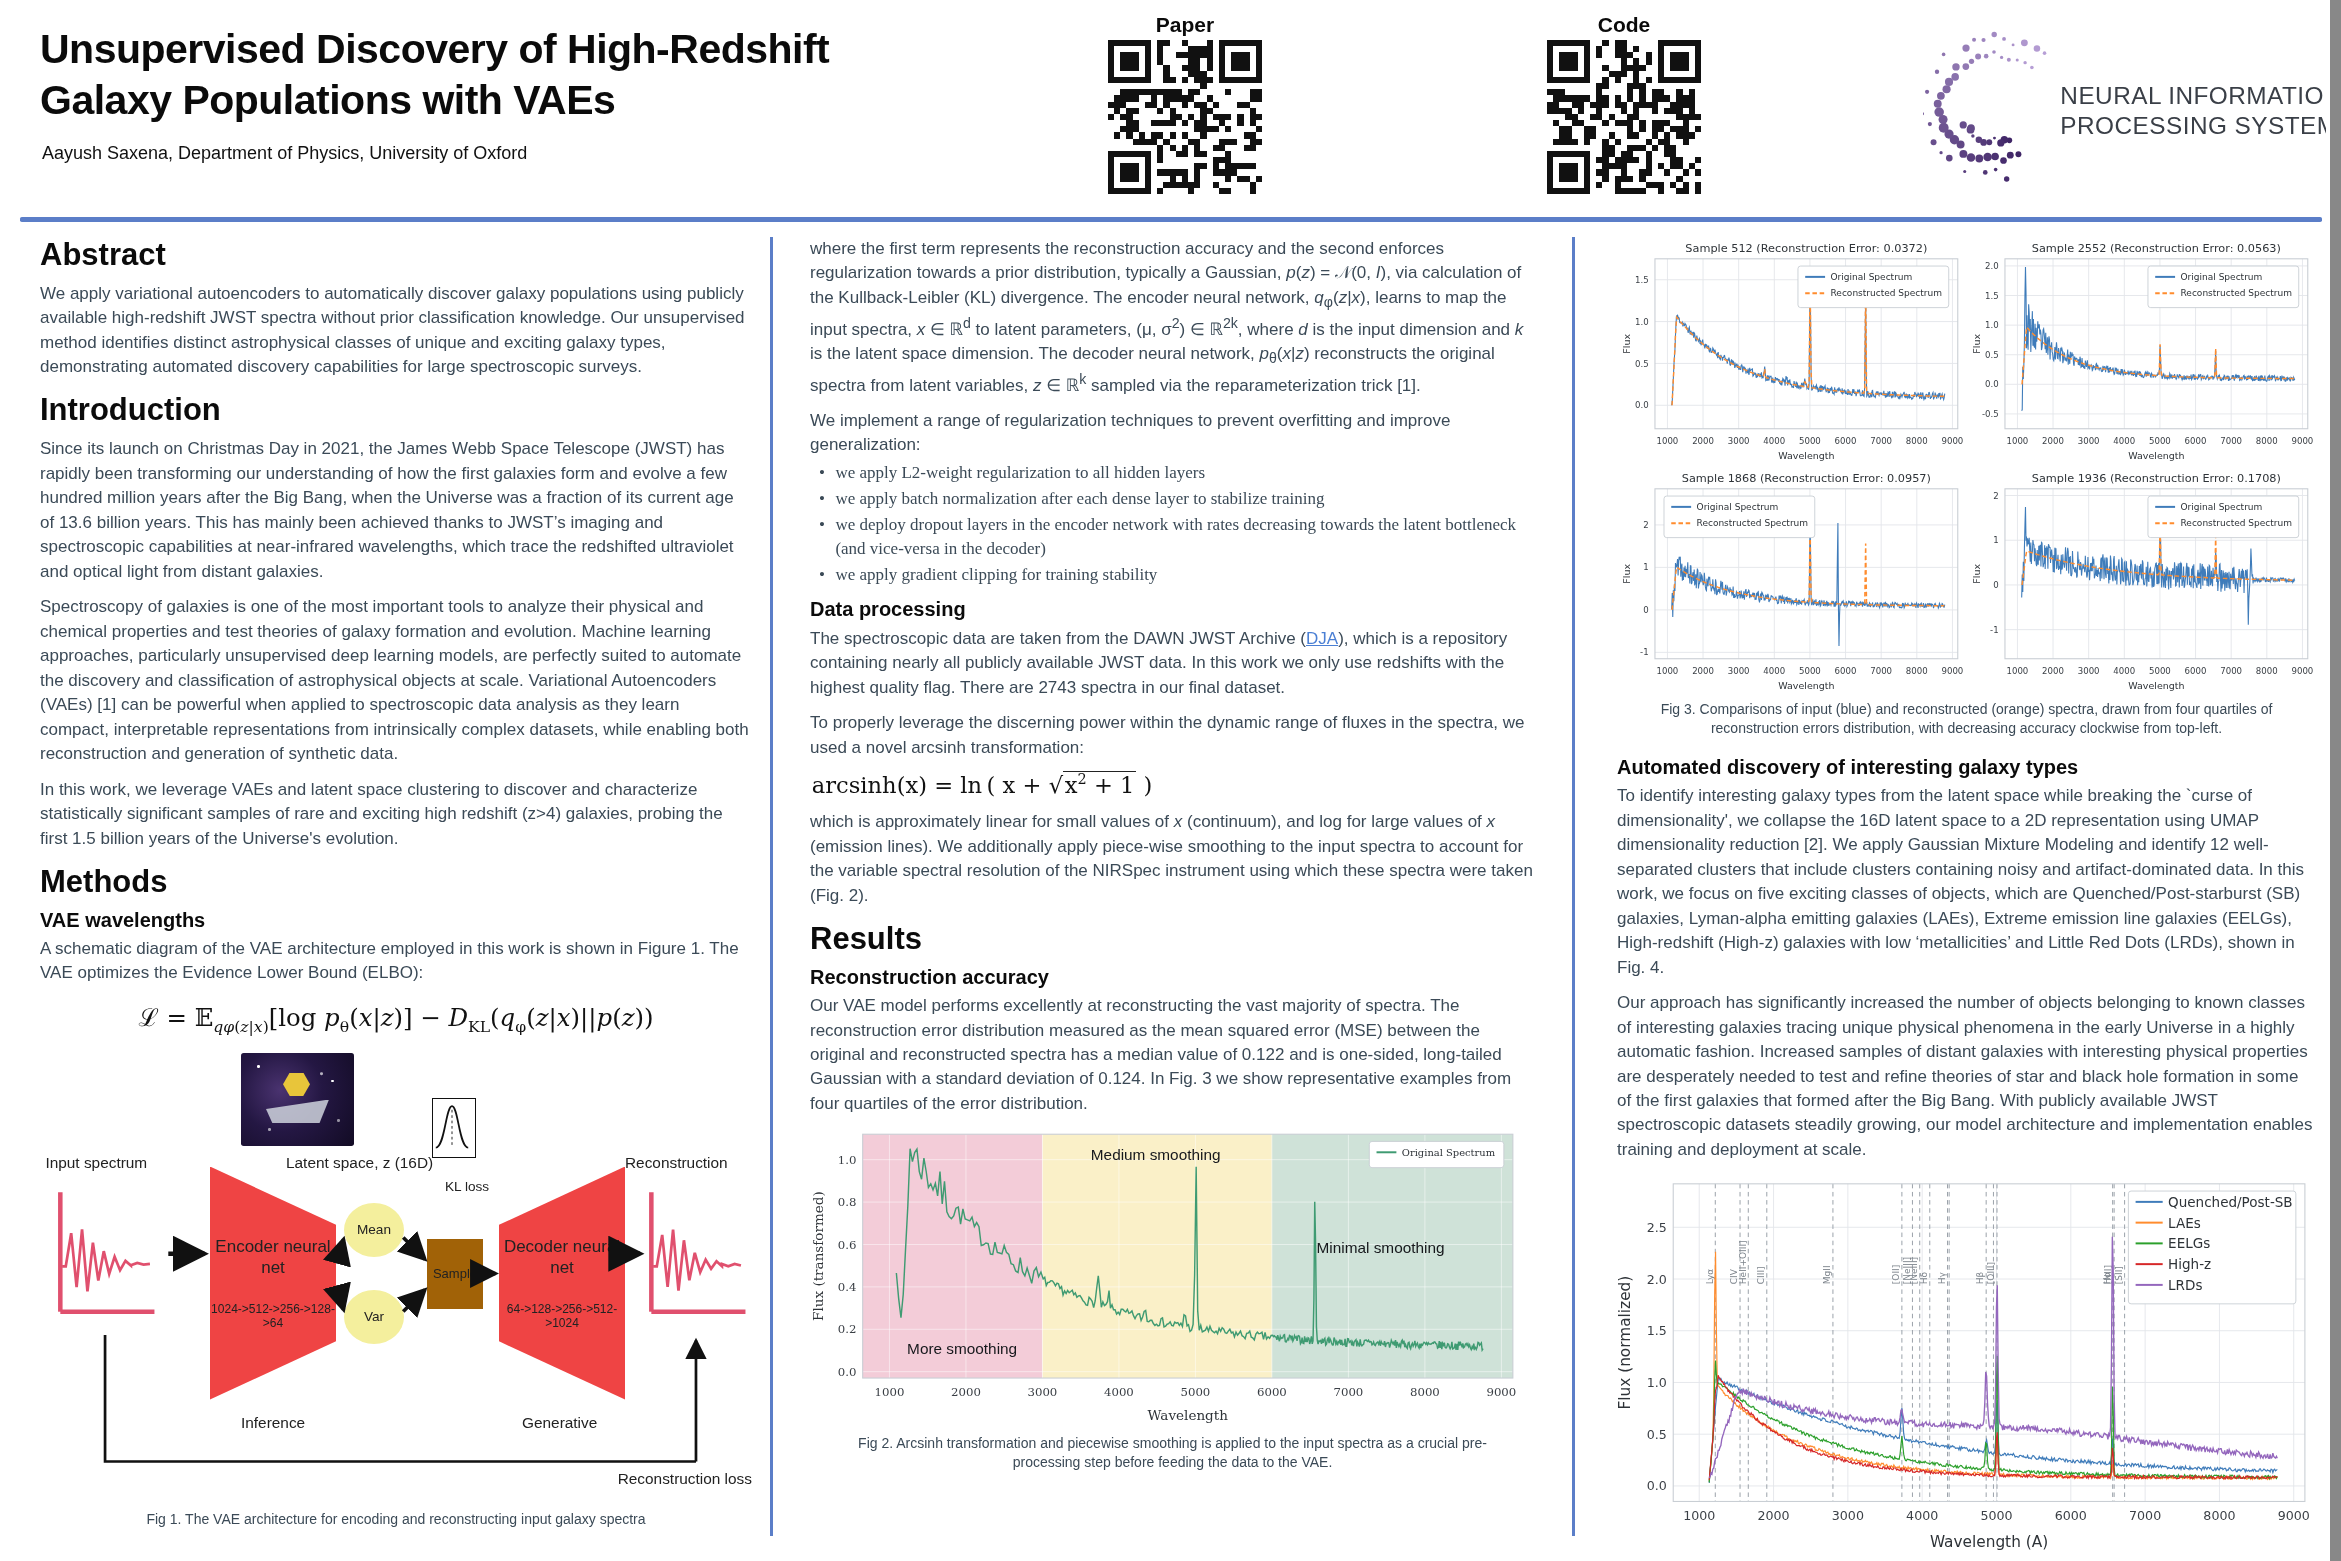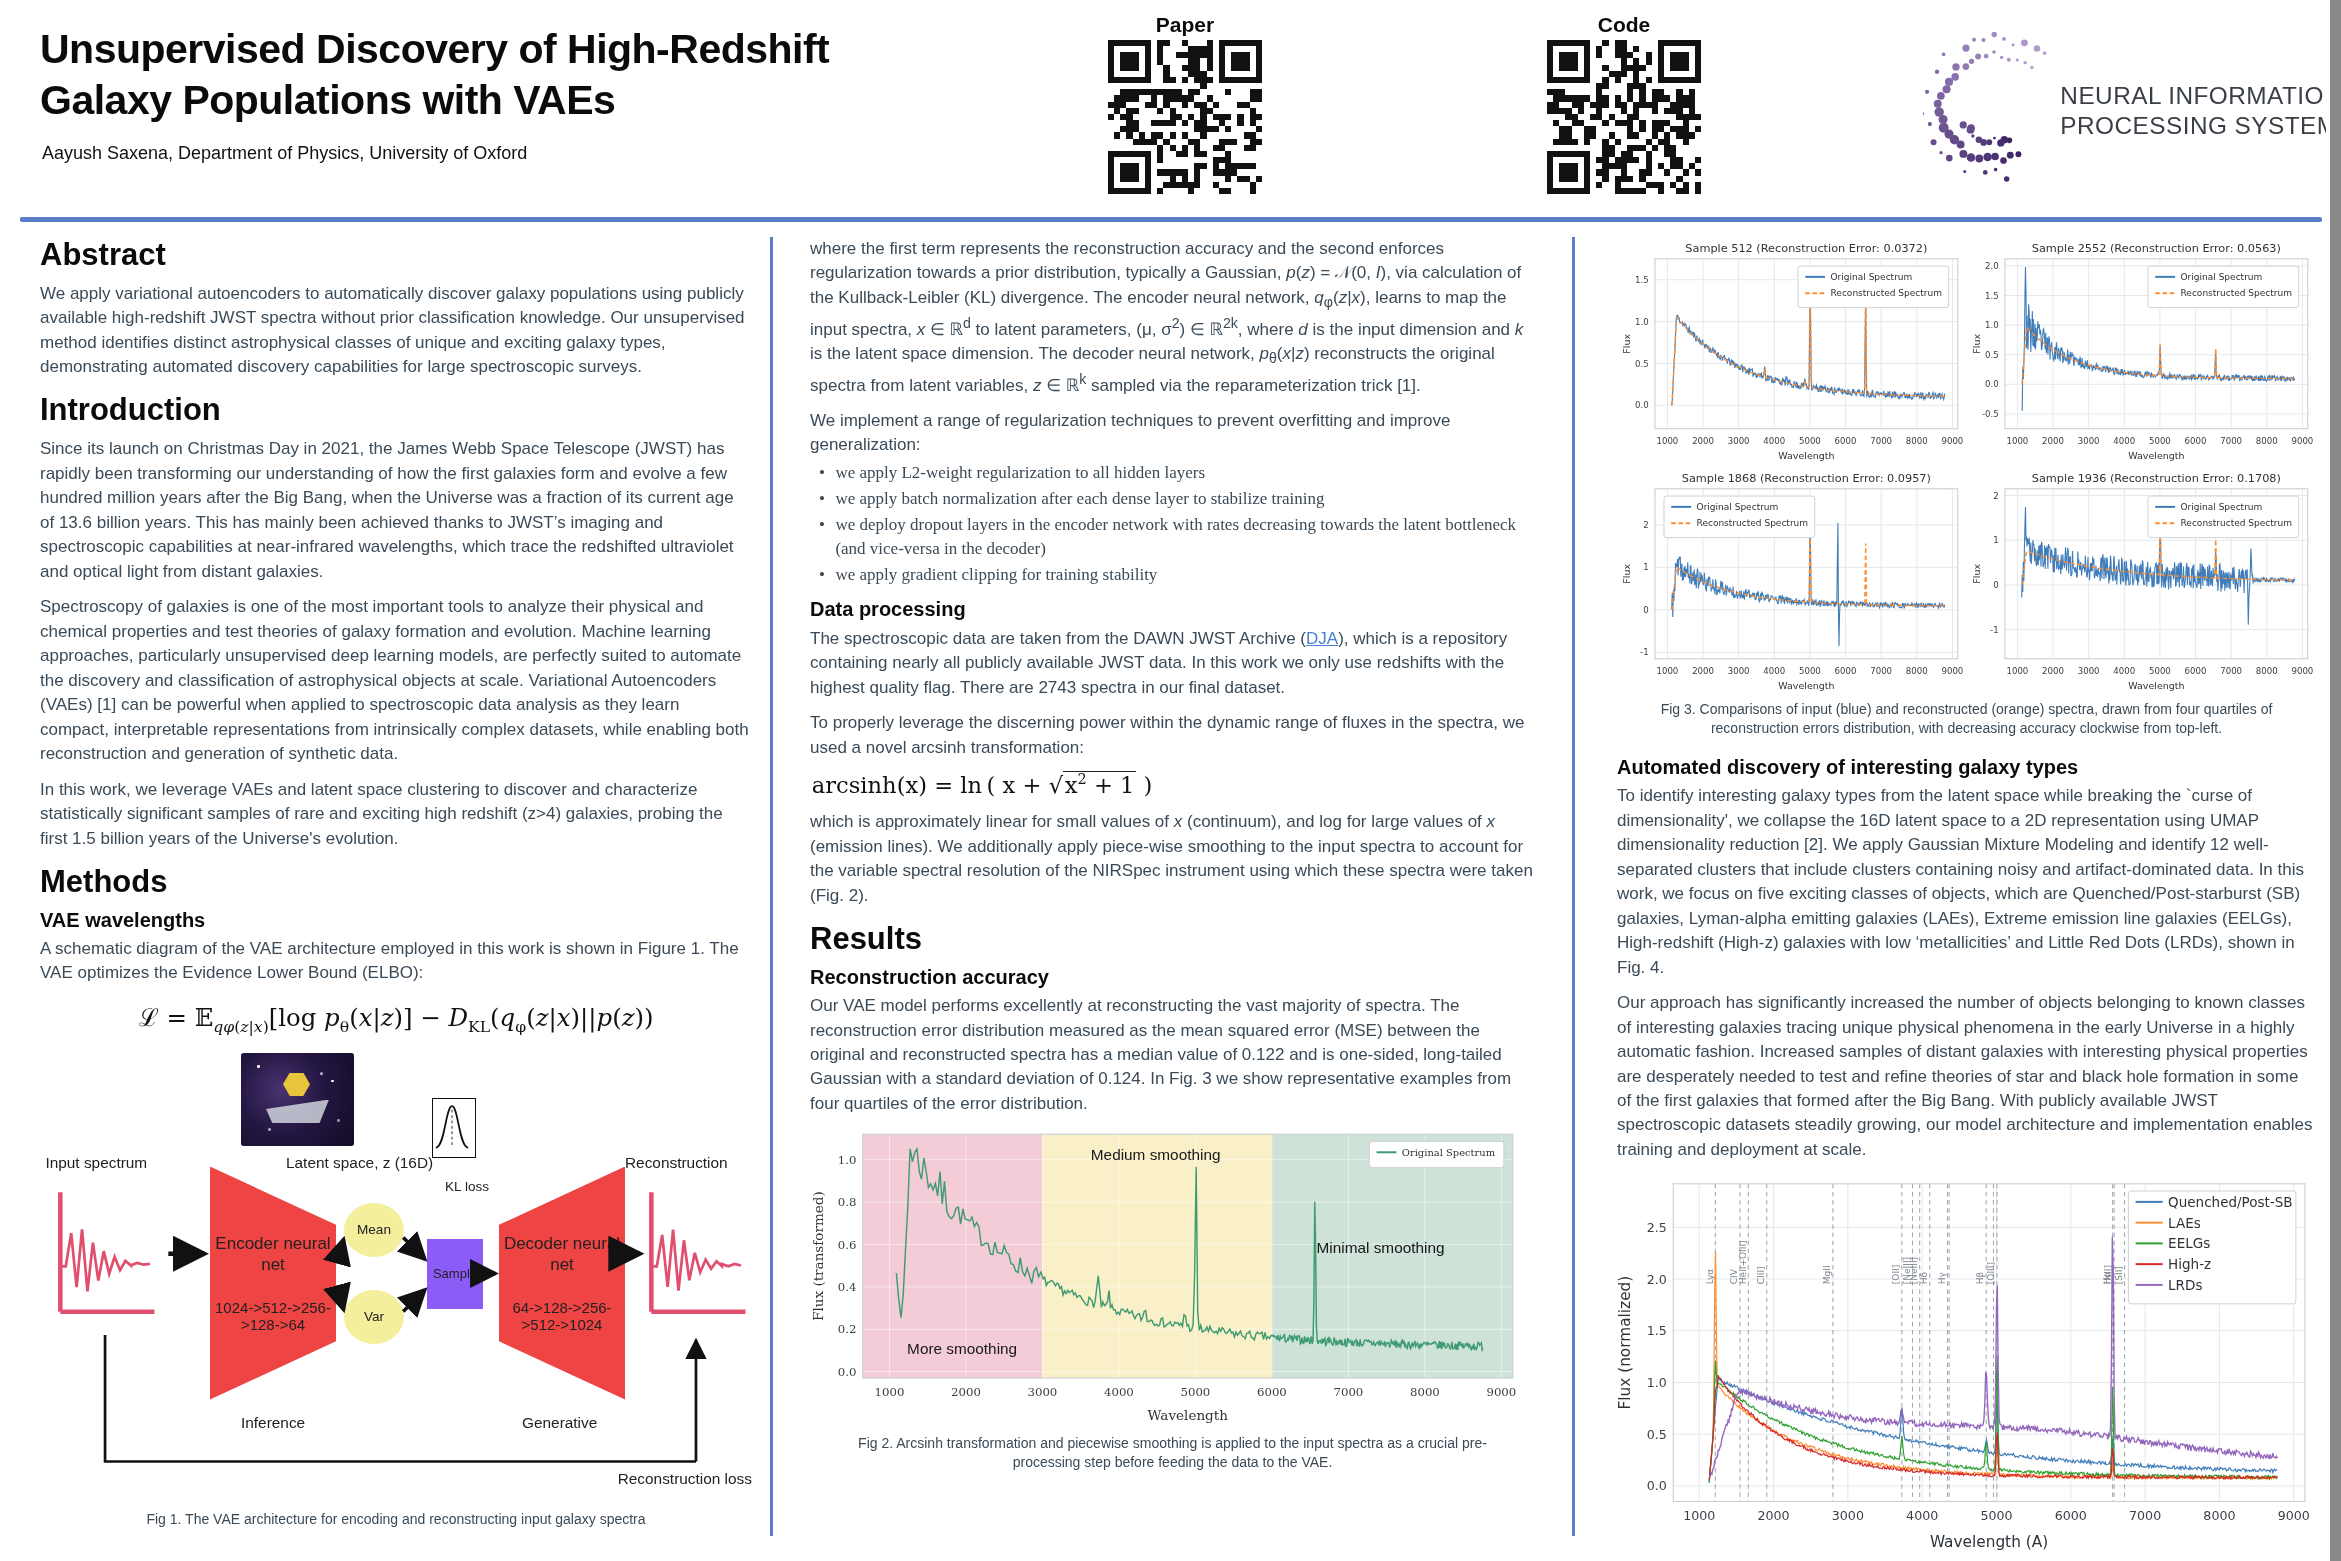--- a/index.html
+++ b/index.html
@@ -26,25 +26,25 @@
   .eq{font-family:"DejaVu Serif",serif;font-size:24.4px;color:#111;text-align:center;margin:14.5px 0 16.3px 0;}
   .eq sub,.eq sup{font-size:64%;}
   .osqrt{border-top:1.8px solid #222;padding:0 1.8px;}
   a.link{color:#4a7fd4;text-decoration:underline;cursor:pointer;}
   .caption{font-size:14px;line-height:1.35;text-align:center;color:#3b4a57;margin:5.4px auto 0 auto;}
   
   .fig1{position:relative;width:712px;height:452px;margin-top:5.4px;}
   .f1label{position:absolute;font-size:15.4px;color:#222;}
   .trap{position:absolute;width:126px;height:233px;background:#ef4444;display:flex;flex-direction:column;align-items:center;justify-content:center;text-align:center;}
   .trap .tname{font-size:17px;color:#222;line-height:1.25;}
-  .trap .tdims{font-size:15px;color:#222;margin-top:23.5px;}
+  .trap .tdims{font-size:12px;color:#222;margin-top:23.5px;}
   .enc{clip-path:polygon(0 0,100% 25%,100% 75%,0 100%);}
   .dec{clip-path:polygon(0 25%,100% 0,100% 100%,0 75%);}
   .ell{position:absolute;width:60px;height:54px;background:#f4ef9d;border-radius:50%;display:flex;align-items:center;justify-content:center;font-size:13.6px;color:#222;}
-  .samplebox{position:absolute;width:56px;height:70px;background:#8b5cf6;display:flex;align-items:center;justify-content:center;font-size:13px;color:#222;}
+  .samplebox{position:absolute;width:56px;height:70px;background:#a16207;display:flex;align-items:center;justify-content:center;font-size:13px;color:#222;}
   .jwst{position:absolute;left:201px;top:0;width:113px;height:93px;border-radius:2.7px;
         background:radial-gradient(circle at 35% 40%,#4a3370 0%,#241743 45%,#120b24 100%);overflow:hidden;}
   .jwst .mirror{position:absolute;left:42px;top:20px;width:27px;height:23.5px;background:#e8c53a;clip-path:polygon(25% 0,75% 0,100% 50%,75% 100%,25% 100%,0 50%);}
   .jwst .shield{position:absolute;left:25px;top:47px;width:63px;height:23.5px;background:#cfd4dd;clip-path:polygon(0 40%,100% 0,85% 100%,10% 100%);opacity:.85;}
   .jwst .star1,.jwst .star2{position:absolute;width:2.7px;height:2.7px;border-radius:50%;background:#fff;}
   .star1{left:16.3px;top:12.6px;box-shadow:63px 7.2px 0 #ffffffaa, 80px 54px 0 #ffffff88, 11px 63px 0 #ffffff99;}
   .star2{left:90px;top:27px;}
   .gaussicon{position:absolute;left:392px;top:45px;width:42px;height:58px;background:#fff;border:1.8px solid #111;}
   
   .figwrap{margin-top:5.4px;}

